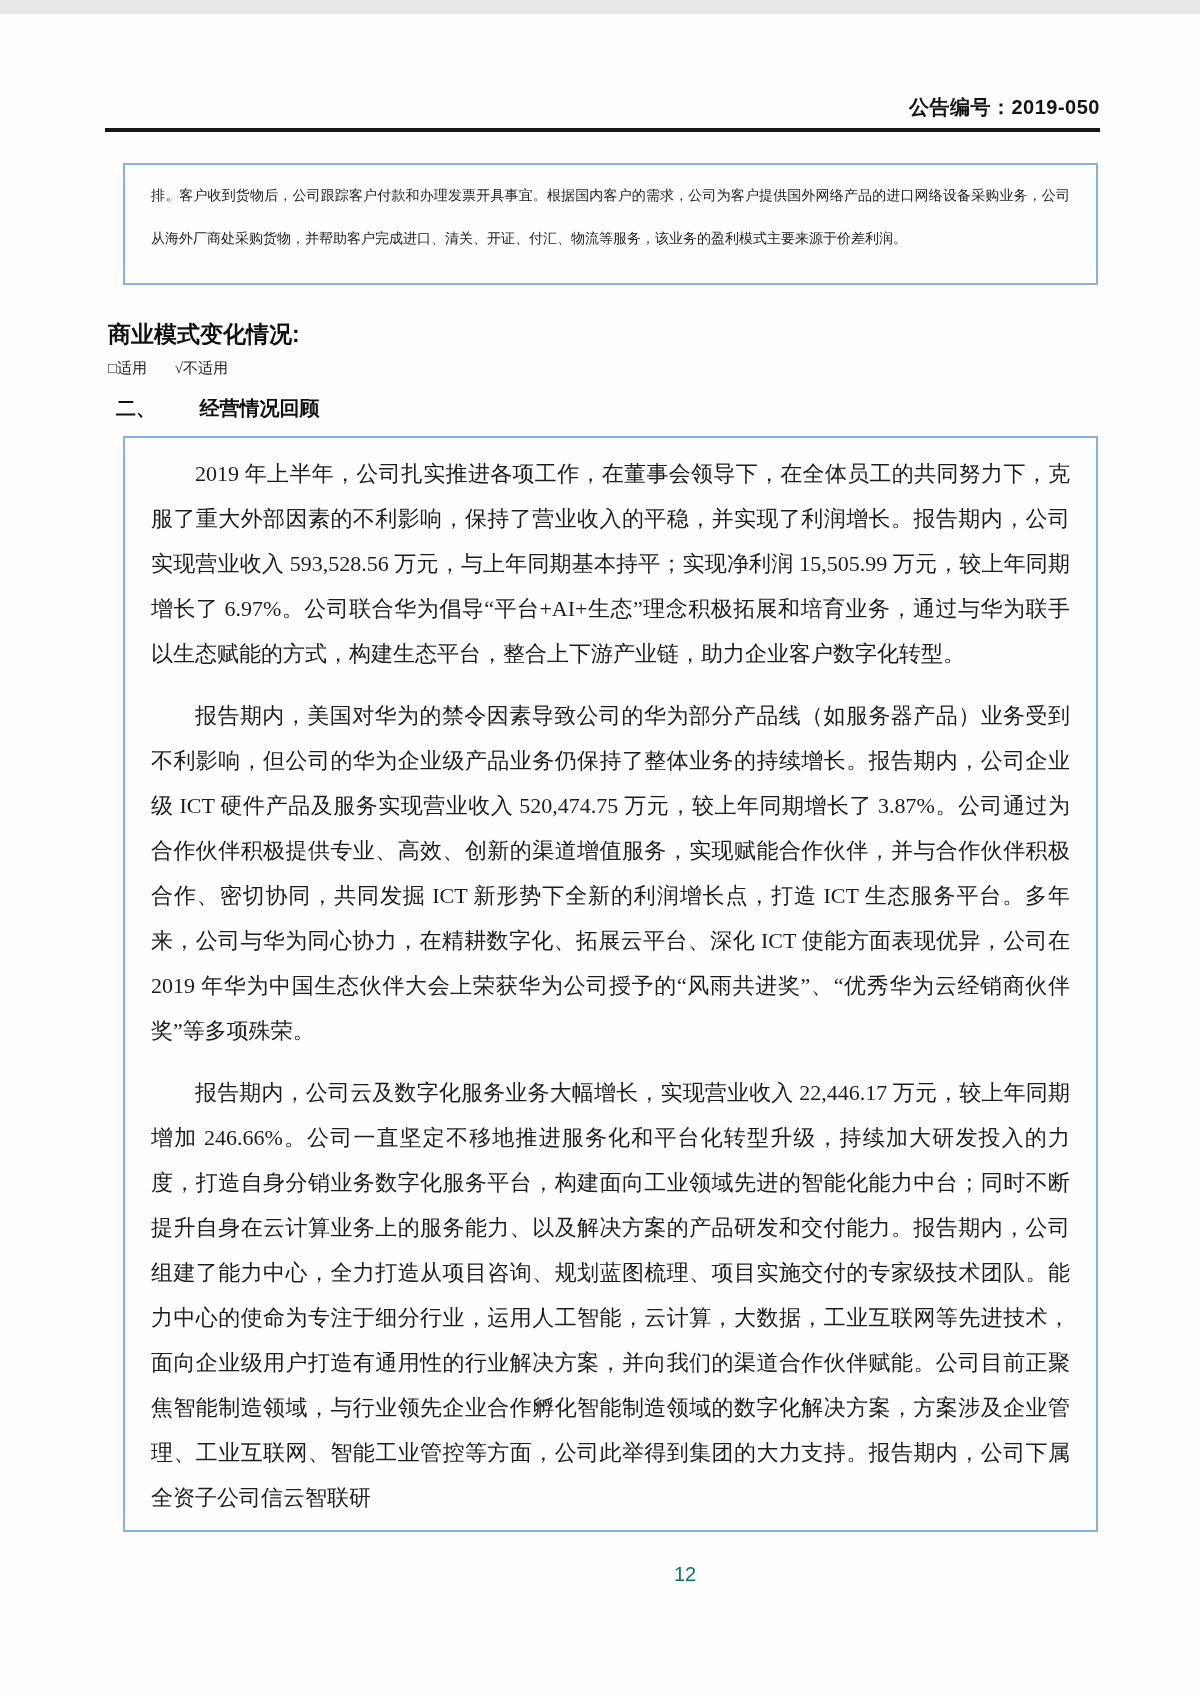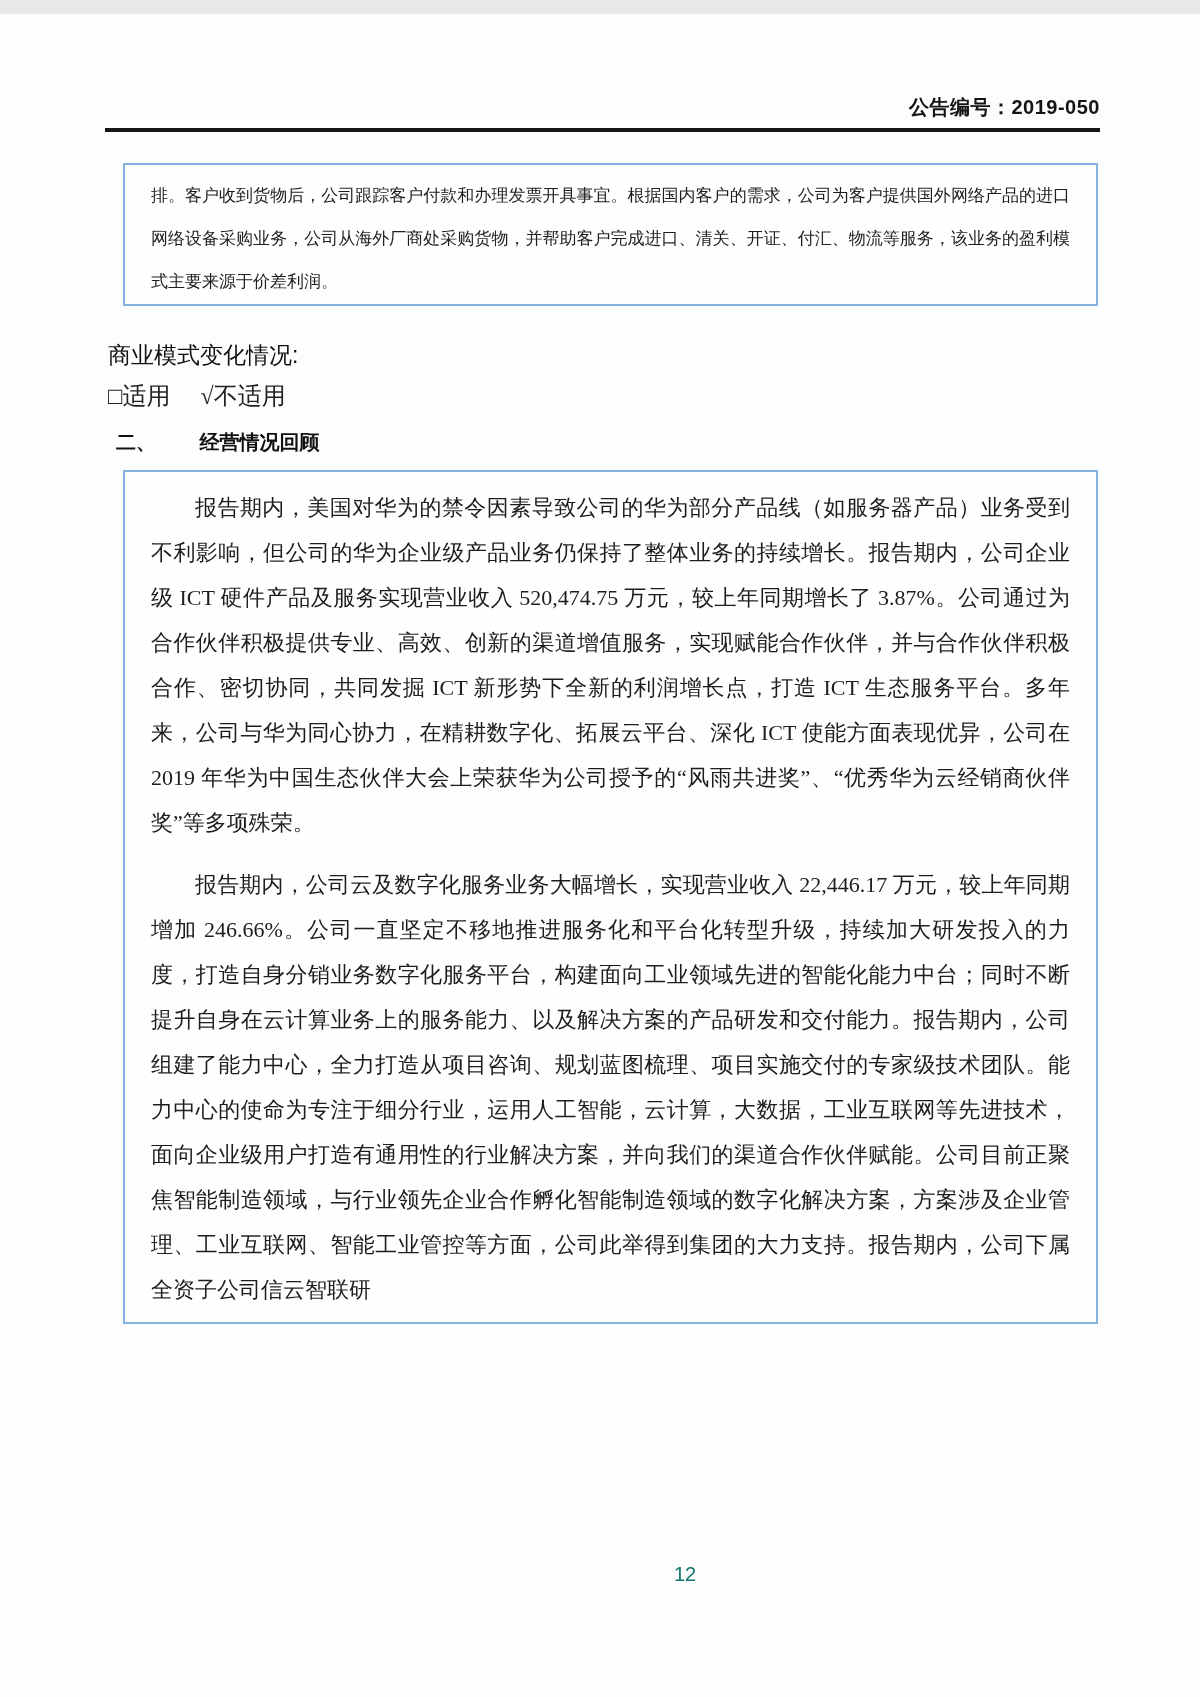--- a/index.html
+++ b/index.html
@@ -31,35 +31,35 @@
     margin-left: 123px;
     width: 975px;
     box-sizing: border-box;
     border: 2px solid #86b2dd;
     background: #fefefe;
   }
   .box p { margin: 0; text-align: justify; text-justify: inter-character; }
   .ind { text-indent: 2em; }
   .box1 {
     margin-top: 31px;
-    padding: 9px 26px 1px 26px;
-    font-size: 17px;
+    padding: 9px 26px 23px 26px;
+    font-size: 14px;
     line-height: 43px;
     font-family: Liberation Serif, serif;
   }
   .subhead {
     margin: 34px 0 0 108px;
     font-family: "Liberation Sans", "DejaVu Sans", sans-serif;
-    font-weight: 400;
+    font-weight: 700;
     font-size: 23px;
     color: #111;
   }
   .applicability {
     margin: 9px 0 0 108px;
-    font-size: 24px;
+    font-size: 15px;
     color: #222;
   }
   .applicability span + span { margin-left: 24px; }
   .section-heading {
     margin: 17px 0 0 116px;
     font-family: "Liberation Sans", "DejaVu Sans", sans-serif;
     font-weight: 700;
     font-size: 20px;
     color: #101010;
   }
@@ -104,19 +104,20 @@
     <span>□适用</span>
     <span>√不适用</span>
   </div>
 
   <div class="section-heading">
     <span>二、</span>
     <span class="sec-title">经营情况回顾</span>
   </div>
 
   <div class="box box2">
+    <p class="ind">2019 年上半年，公司扎实推进各项工作，在董事会领导下，在全体员工的共同努力下，克服了重大外部因素的不利影响，保持了营业收入的平稳，并实现了利润增长。报告期内，公司实现营业收入 593,528.56 万元，与上年同期基本持平；实现净利润 15,505.99 万元，较上年同期增长了 6.97%。公司联合华为倡导“平台+AI+生态”理念积极拓展和培育业务，通过与华为联手以生态赋能的方式，构建生态平台，整合上下游产业链，助力企业客户数字化转型。</p>
     <p class="ind">报告期内，美国对华为的禁令因素导致公司的华为部分产品线（如服务器产品）业务受到不利影响，但公司的华为企业级产品业务仍保持了整体业务的持续增长。报告期内，公司企业级 ICT 硬件产品及服务实现营业收入 520,474.75 万元，较上年同期增长了 3.87%。公司通过为合作伙伴积极提供专业、高效、创新的渠道增值服务，实现赋能合作伙伴，并与合作伙伴积极合作、密切协同，共同发掘 ICT 新形势下全新的利润增长点，打造 ICT 生态服务平台。多年来，公司与华为同心协力，在精耕数字化、拓展云平台、深化 ICT 使能方面表现优异，公司在 2019 年华为中国生态伙伴大会上荣获华为公司授予的“风雨共进奖”、“优秀华为云经销商伙伴奖”等多项殊荣。</p>
     <p class="ind">报告期内，公司云及数字化服务业务大幅增长，实现营业收入 22,446.17 万元，较上年同期增加 246.66%。公司一直坚定不移地推进服务化和平台化转型升级，持续加大研发投入的力度，打造自身分销业务数字化服务平台，构建面向工业领域先进的智能化能力中台；同时不断提升自身在云计算业务上的服务能力、以及解决方案的产品研发和交付能力。报告期内，公司组建了能力中心，全力打造从项目咨询、规划蓝图梳理、项目实施交付的专家级技术团队。能力中心的使命为专注于细分行业，运用人工智能，云计算，大数据，工业互联网等先进技术，面向企业级用户打造有通用性的行业解决方案，并向我们的渠道合作伙伴赋能。公司目前正聚焦智能制造领域，与行业领先企业合作孵化智能制造领域的数字化解决方案，方案涉及企业管理、工业互联网、智能工业管控等方面，公司此举得到集团的大力支持。报告期内，公司下属全资子公司信云智联研</p>
   </div>
 
   <div class="pageno">12</div>
 
 </div>
 
 </body></html>

